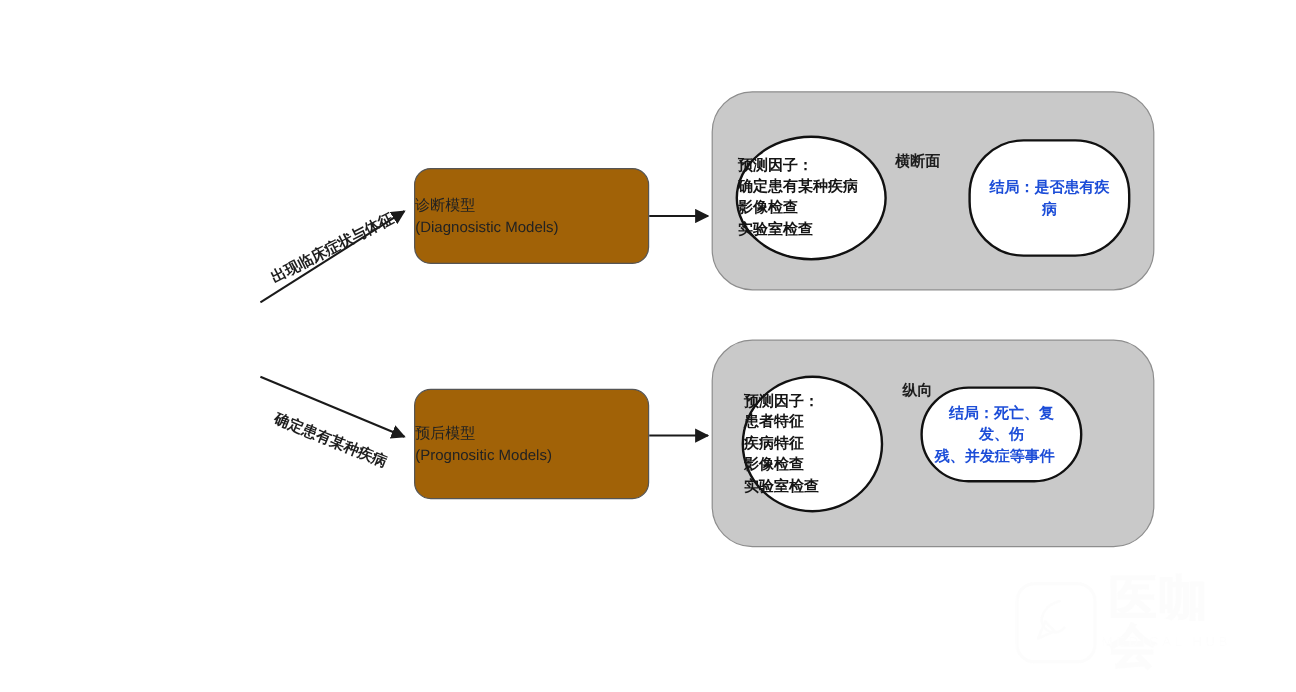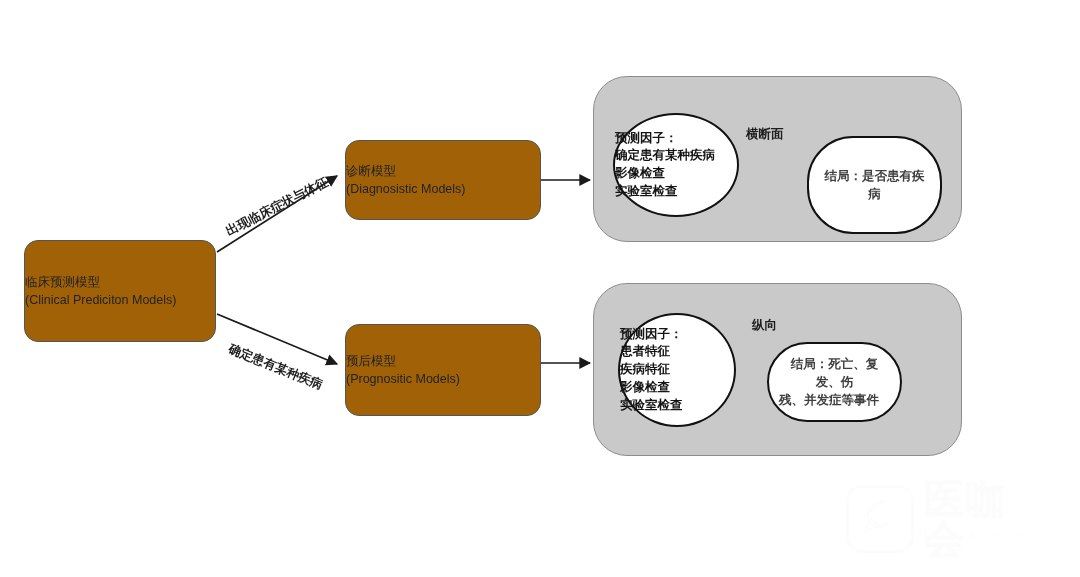--- a/index.html
+++ b/index.html
@@ -62,24 +62,23 @@
   }
   .ellipse .ln { display: block; white-space: nowrap; text-align: left; }
 
   
   .outcome {
     background: #ffffff;
     border: 2.1px solid #111111;
     border-radius: 46px;
     line-height: 1.45;
     font-size: 12.5px;
-    color: #404040;
+    color: #1d4ed8;
     font-weight: bold;
     padding: 0 10px;
-    margin-top: 20px;
   }
   .outcome .ln { display: block; }
 
   
   #edges {
     position: absolute;
     left: 0; top: 0;
     width: 1080px;
     height: 577px;
     pointer-events: none;
@@ -163,24 +162,20 @@
 
     <line x1="541" y1="180" x2="590" y2="180" stroke="#1a1a1a" stroke-width="1.7" marker-end="url(#arrowEnd)"></line>
 
     <line x1="541" y1="363" x2="590" y2="363" stroke="#1a1a1a" stroke-width="1.7" marker-end="url(#arrowEnd)"></line>
 
     <line x1="738" y1="166" x2="808" y2="166" stroke="#1a1a1a" stroke-width="1.7" marker-end="url(#arrowEnd)" marker-start="url(#arrowStart)"></line>
 
     <line x1="733" y1="370" x2="808" y2="370" stroke="#1a1a1a" stroke-width="1.7" marker-end="url(#arrowEnd)"></line>
   </svg>
 
-  <div class="node box" style="left:24px; top:240px; width:192px; height:102px;">
-    <span class="ln">临床预测模型</span>
-    <span class="ln">(Clinical Prediciton Models)</span>
-  </div>
 
   <div class="node box" style="left:345px; top:140px; width:196px; height:80px;">
     <span class="ln">诊断模型</span>
     <span class="ln">(Diagnosistic  Models)</span>
   </div>
 
   <div class="node box" style="left:345px; top:324px; width:196px; height:92px;">
     <span class="ln">预后模型</span>
     <span class="ln">(Prognositic Models)</span>
   </div>

